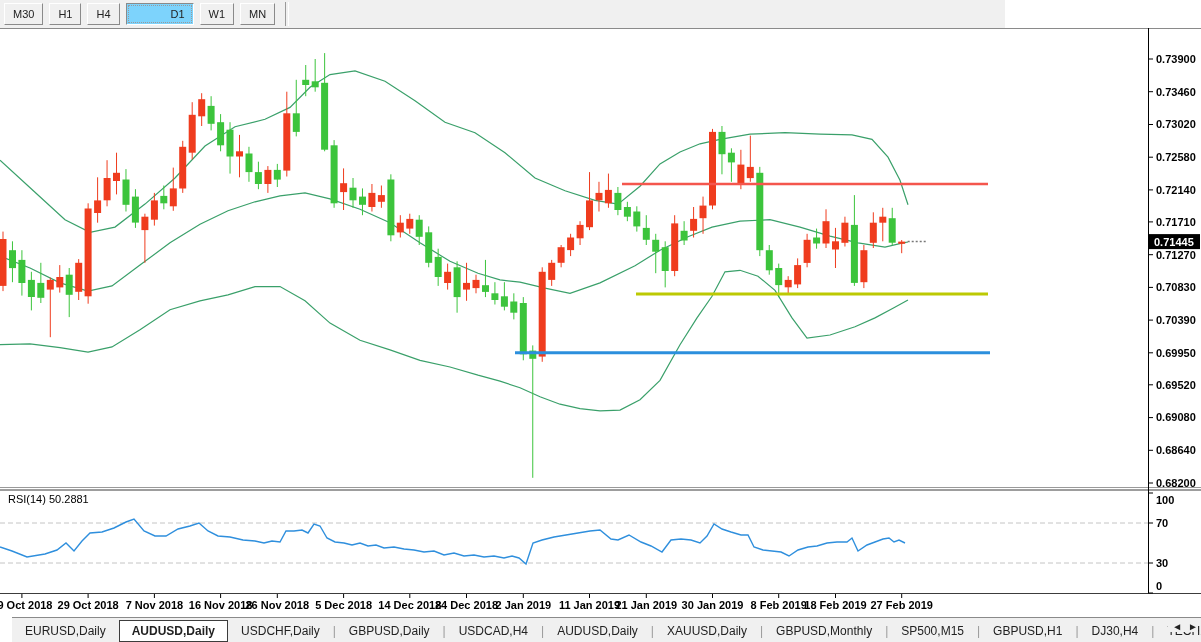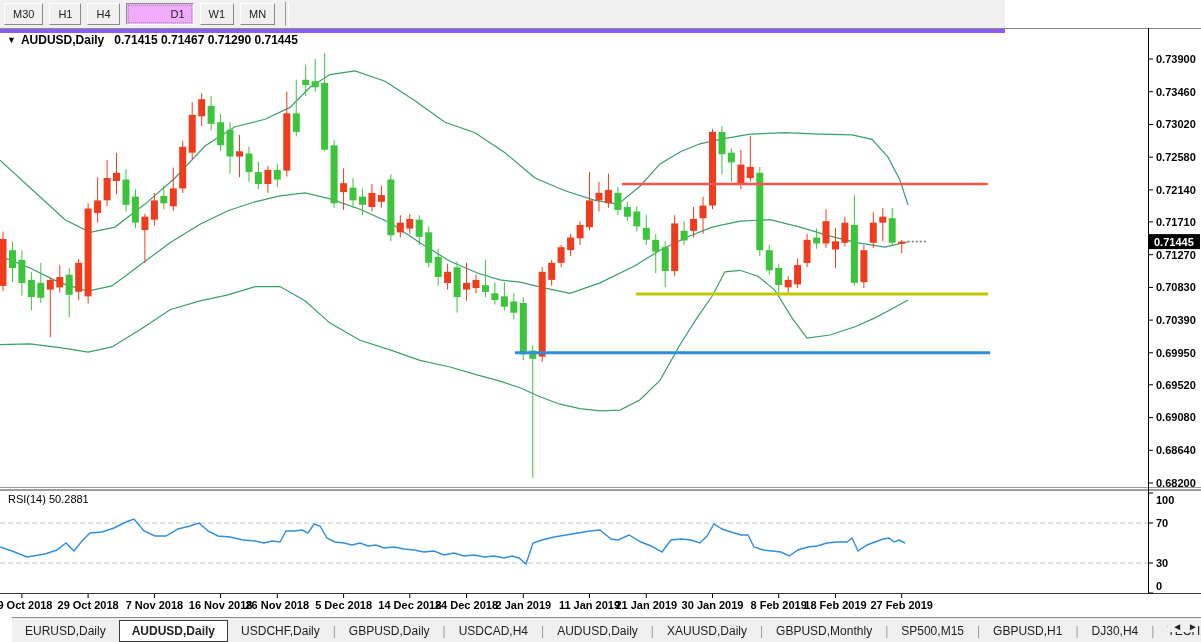--- a/index.html
+++ b/index.html
@@ -1,21 +1,21 @@
 <!DOCTYPE html>
 <html><head>
 <meta charset="utf-8">
 <style>
   html,body{margin:0;padding:0;background:#fff;font-family:"Liberation Sans",sans-serif;}
   #app{position:relative;width:1201px;height:642px;background:#fff;overflow:hidden;}
   
-  #toolbar{position:absolute;left:0;top:0;width:1005px;height:28px;background:#f0f0f0;border-bottom:5px solid #8b5cf6;display:flex;align-items:center;}
+  #toolbar{position:absolute;left:0;top:0;width:1005px;height:28px;background:#f0f0f0;border-bottom:1px solid #8b5cf6;display:flex;align-items:center;}
   .tf-btn{margin:2px 2px 2px 4px;height:20px;padding:0 8px;font-size:11px;color:#222;background:#f0f0f0;
     border:1px solid;border-color:#ffffff #8a8a8a #8a8a8a #ffffff;display:flex;align-items:center;cursor:default;}
-  .tf-btn.active{border-color:#8a8a8a #ffffff #ffffff #8a8a8a;background:#f0abfc;outline:1px dotted #9a9a9a;outline-offset:-3px;padding-left:44px;}
+  .tf-btn.active{border-color:#8a8a8a #ffffff #ffffff #8a8a8a;background:#7dd3fc;outline:1px dotted #9a9a9a;outline-offset:-3px;padding-left:44px;}
   .tb-sep{width:2px;height:24px;margin:0 8px;border-left:1px solid #9a9a9a;border-right:1px solid #ffffff;}
   
   #chart-title{position:absolute;left:7px;top:33px;font-size:12px;font-weight:700;color:#000;white-space:pre;}
   #chart-title .arrow{font-size:9px;margin-right:5px;vertical-align:1px;}
   #chart-title .ohlc{margin-left:10px;}
   #rsi-label{position:absolute;left:8px;top:493px;font-size:11px;color:#000;}
   svg{position:absolute;left:0;top:0;}
   
   #tabbar{position:absolute;left:0;top:617px;width:1201px;height:25px;background:#f0f0f0;border-top:1px solid #8a8a8a;
     display:flex;align-items:center;overflow:hidden;margin-left:12px;}
@@ -313,21 +313,20 @@
         <text x="712.5" y="609" text-anchor="middle" font-size="11" font-weight="700" fill="#000" font-family="Liberation Sans, sans-serif">30 Jan 2019</text>
         <line x1="778.7" y1="594" x2="778.7" y2="598" stroke="#000"></line>
         <text x="778.7" y="609" text-anchor="middle" font-size="11" font-weight="700" fill="#000" font-family="Liberation Sans, sans-serif">8 Feb 2019</text>
         <line x1="835.5" y1="594" x2="835.5" y2="598" stroke="#000"></line>
         <text x="835.5" y="609" text-anchor="middle" font-size="11" font-weight="700" fill="#000" font-family="Liberation Sans, sans-serif">18 Feb 2019</text>
         <line x1="901.7" y1="594" x2="901.7" y2="598" stroke="#000"></line>
         <text x="901.7" y="609" text-anchor="middle" font-size="11" font-weight="700" fill="#000" font-family="Liberation Sans, sans-serif">27 Feb 2019</text>
       </svg>
   </div>
 
-  <div id="chart-title"><span class="arrow">▼</span><span>AUDUSD,Daily</span><span class="ohlc"><span>0.71415</span> <span>0.71467</span> <span>0.71290</span> <span>0.71445</span></span></div>
 
   <div id="rsi-label"><span>RSI(14)</span> <span>50.2881</span></div>
 
   <div id="tabbar">
       <span class="tab">EURUSD,Daily</span>
       <span class="tab active">AUDUSD,Daily</span>
       <span class="tab">USDCHF,Daily</span>
       <span class="tab-sep">|</span>
       <span class="tab">GBPUSD,Daily</span>
       <span class="tab-sep">|</span>

